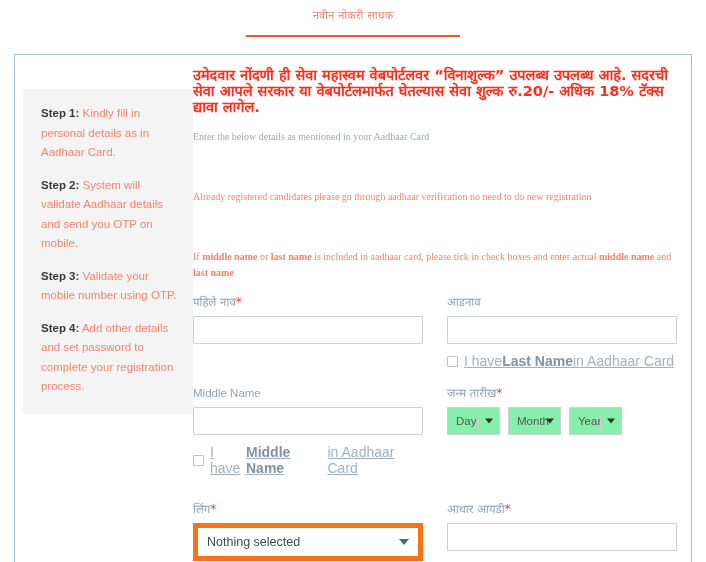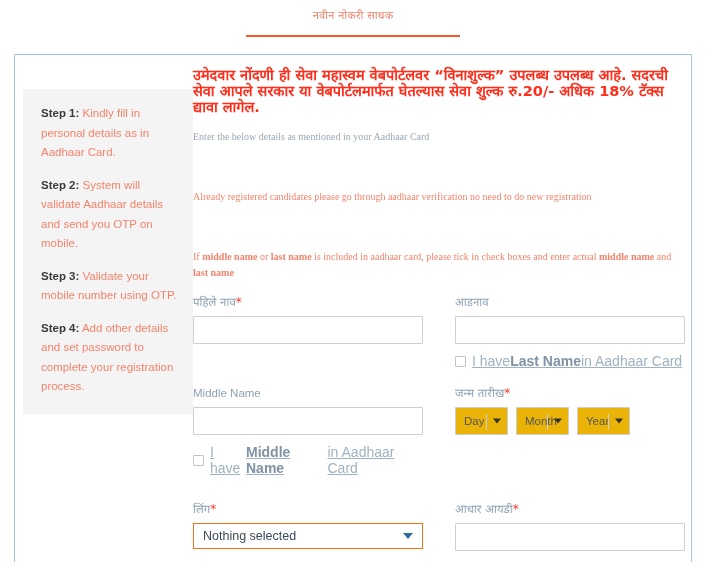--- a/index.html
+++ b/index.html
@@ -81,21 +81,21 @@
     font-size: 10px;
     line-height: 16px;
     margin: 0 0 14px 0;
     font-family: Liberation Serif, serif;
   }
   .note-gray { color: #9aa8b5; }
   .note-salmon { color: #f5836b; margin-top: 44px; }
   .note-salmon b { font-weight: bold; }
 
   
-  .row { display: flex; gap: 32px; }
+  .row { display: flex; gap: 24px; }
   .col { width: 230px; }
 
   .field-label {
     display: block;
     font-size: 11.5px;
     color: #8fa3b5;
     margin: 0 0 7px 0;
     font-family: "DejaVu Sans", sans-serif;
     line-height: 14px;
     min-height: 14px;
@@ -132,21 +132,21 @@
     border-radius: 1px;
     flex: none;
   }
 
   
   .dob-row { display: flex; gap: 8px; }
   .sel-sm {
     position: relative;
     width: 53px; height: 28px;
     border: 1px solid #cfcfcf;
-    background:#eab308;
+    background:#86efac;
     display: flex; align-items: center;
     font-size: 11.5px; color: #555;
     padding-left: 8px;
     font-family: "Liberation Sans", sans-serif;
   }
   .sel-sm .divider {
     position: absolute; right: 20px; top: 6px;
     width: 1px; height: 16px; background: #cfcfcf;
   }
   .sel-sm .caret {
@@ -154,22 +154,22 @@
     transform: translateY(-50%);
     width: 0; height: 0;
     border-left: 4px solid transparent;
     border-right: 4px solid transparent;
     border-top: 5px solid #333;
   }
 
   
   .sel-lg {
     position: relative;
-    width: 230px; height: 26px;
-    border: 1px solid #f97316;
+    width: 230px; height: 38px;
+    border: 5px solid #f97316;
     background: #fff;
     display: flex; align-items: center;
     padding-left: 9px;
     font-size: 12.5px;
     color: #3b4a56;
     font-family: "Liberation Sans", sans-serif;
   }
   .sel-lg .caret-blue {
     position: absolute; right: 9px; top: 50%;
     transform: translateY(-50%);

